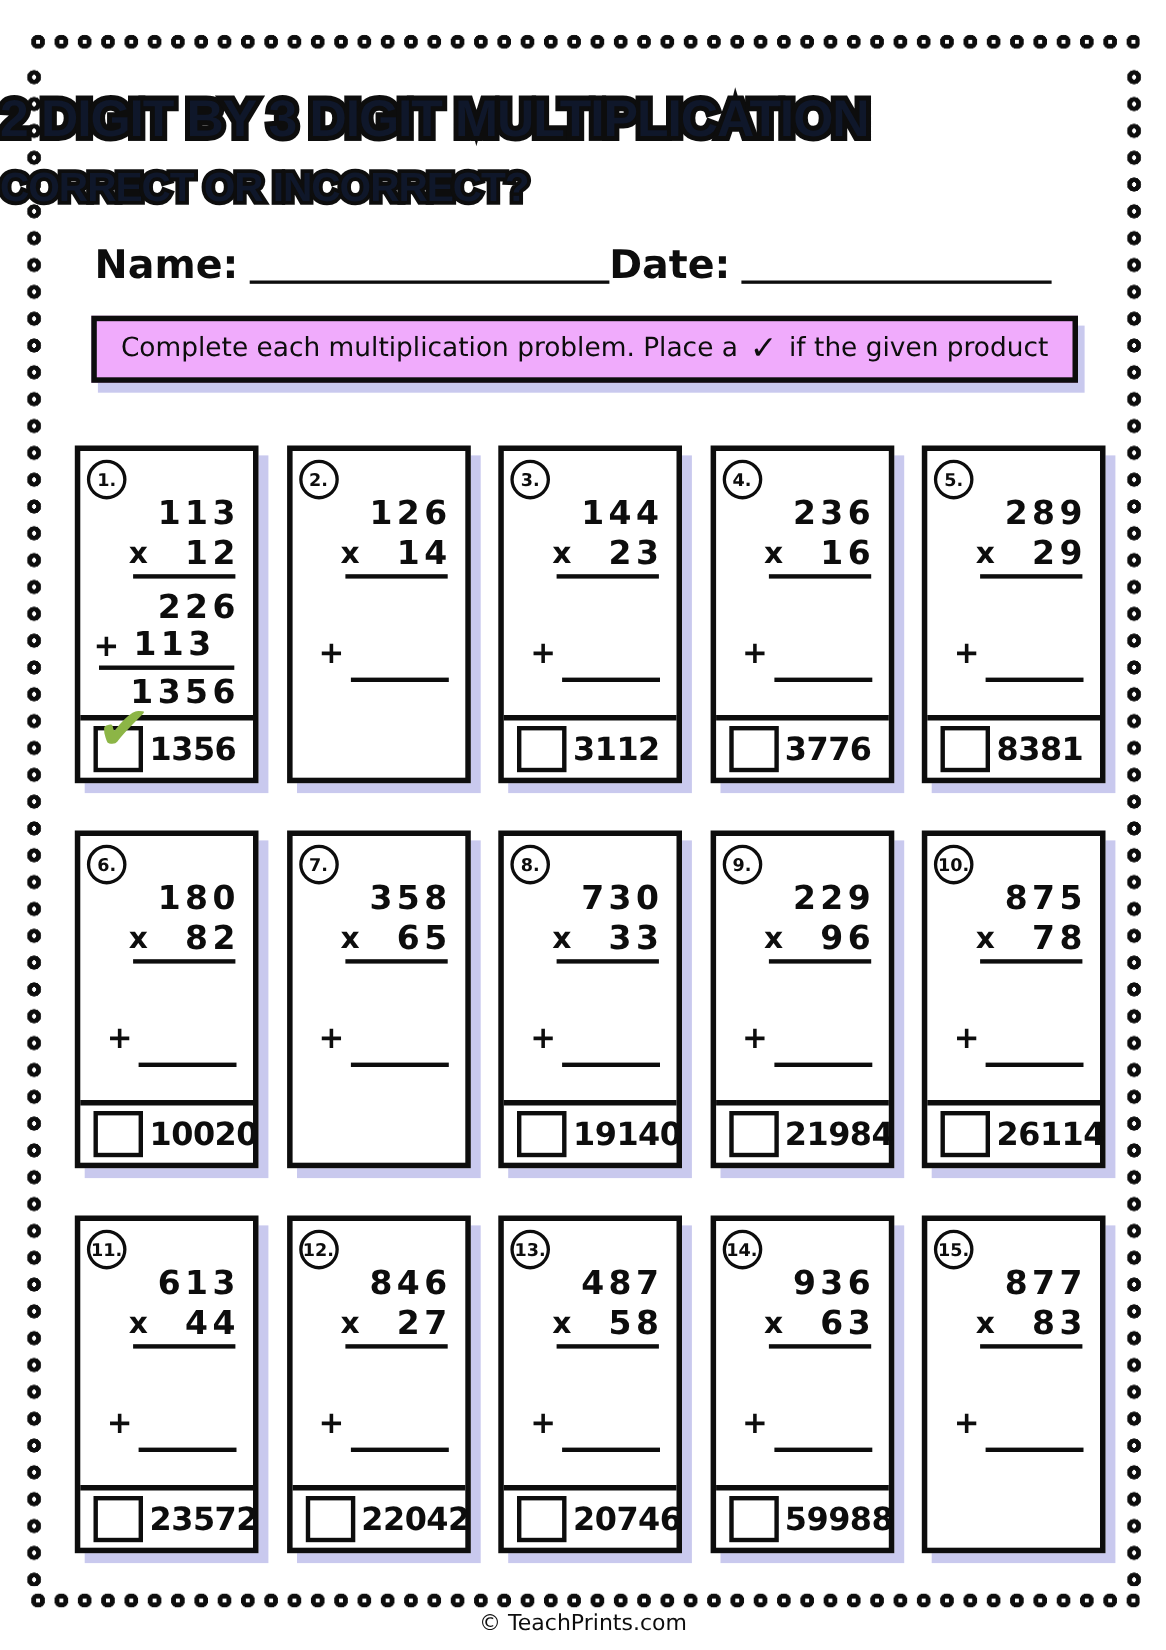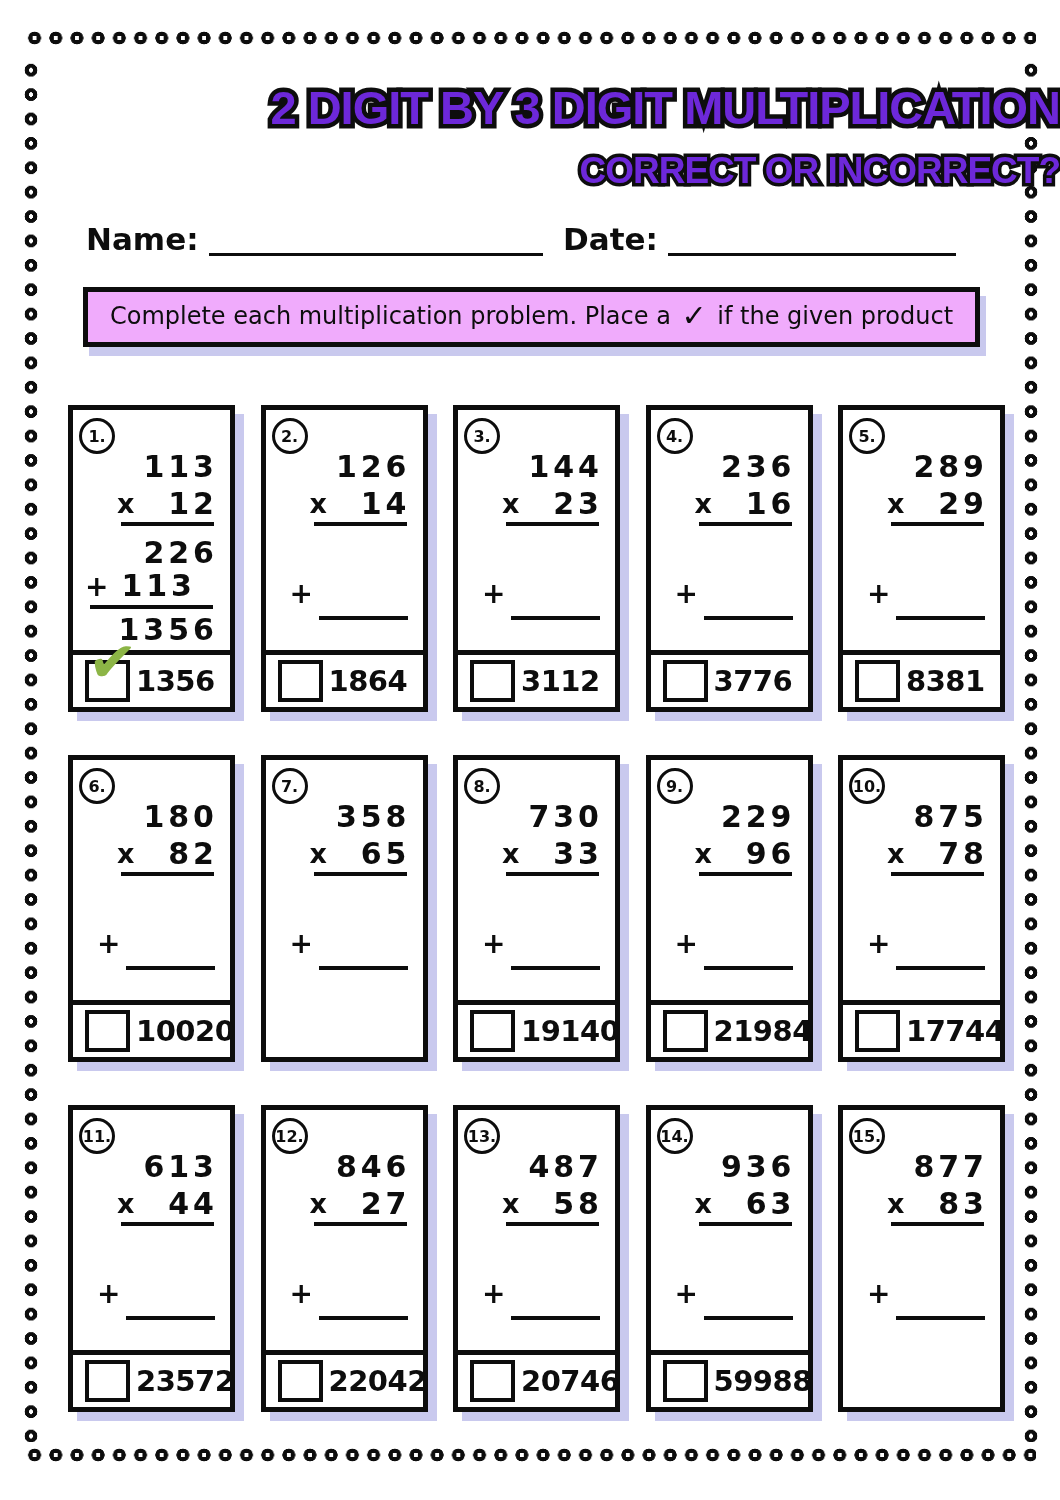--- a/index.html
+++ b/index.html
@@ -35,25 +35,25 @@
     background-repeat:repeat-y;
   }
   .dots-top{top:31px;}
   .dots-bottom{top:1448px;}
   .dots-left{left:24px;}
   .dots-right{right:22px;}
 
   
   .outline{
     position:relative;z-index:0;
-    color:#6d28d9;
+    color:#0f172a;
     font-family:"Liberation Sans",sans-serif;
     font-weight:900;
     white-space:nowrap;
-    text-align:right;
+    text-align:left;
   }
   .outline::before{
     content:attr(data-text);
     position:absolute;left:0;right:0;top:0;
     z-index:-1;
     color:var(--ink);
     -webkit-text-stroke:9px var(--ink);
     text-shadow:0 0 2px var(--ink);
   }
   .title{
@@ -62,22 +62,22 @@
   }
   .subtitle{
     position:absolute;top:150px;left:0;right:0;
     font-size:37px;letter-spacing:-1px;
   }
   .subtitle::before{-webkit-text-stroke:7px var(--ink);}
 
   
   .name-date{
     position:absolute;top:222px;left:86px;right:104px;
-    display:flex;align-items:flex-end;
-    font-size:31px;font-weight:bold;
+    display:flex;align-items:center;
+    font-size:36px;font-weight:bold;
   }
   .field-label{line-height:1.1;}
   .write-line{
     border-bottom:3px solid var(--ink);
     height:32px;
   }
   .name-line{width:334px;margin-left:10px;}
   .date-line{width:288px;margin-left:10px;}
   .nd-gap{flex:1;}
 
@@ -281,26 +281,20 @@
       </div>
       <div class="x-line"></div>
 
       <div class="blank-work">
         <div class="plus-row">
           <span class="plus-sign">+</span>
           <div class="blank-line"></div>
         </div>
       </div>
     </div>
-    <div class="card-footer">
-      <div class="checkbox">
-        
-      </div>
-      <div class="given">1864</div>
-    </div>
   </div>
       <div class="card">
     <div class="card-body">
       <div class="prob-badge">
         <span class="prob-num">3.</span>
       </div>
       <div class="num-row multiplicand">144</div>
       <div class="x-row">
         <span class="x-sign">x</span>
         <span class="multiplier">23</span>
@@ -487,21 +481,21 @@
         <div class="plus-row">
           <span class="plus-sign">+</span>
           <div class="blank-line"></div>
         </div>
       </div>
     </div>
     <div class="card-footer">
       <div class="checkbox">
         
       </div>
-      <div class="given">17744</div>
+      <div class="given">26114</div>
     </div>
   </div>
       <div class="card">
     <div class="card-body">
       <div class="prob-badge">
         <span class="prob-num">11.</span>
       </div>
       <div class="num-row multiplicand">613</div>
       <div class="x-row">
         <span class="x-sign">x</span>
@@ -616,13 +610,14 @@
       <div class="blank-work">
         <div class="plus-row">
           <span class="plus-sign">+</span>
           <div class="blank-line"></div>
         </div>
       </div>
     </div>
   </div>
     </div>
 
+  <div class="site-credit">© TeachPrints.com</div>
 </div>
 
 </body></html>

